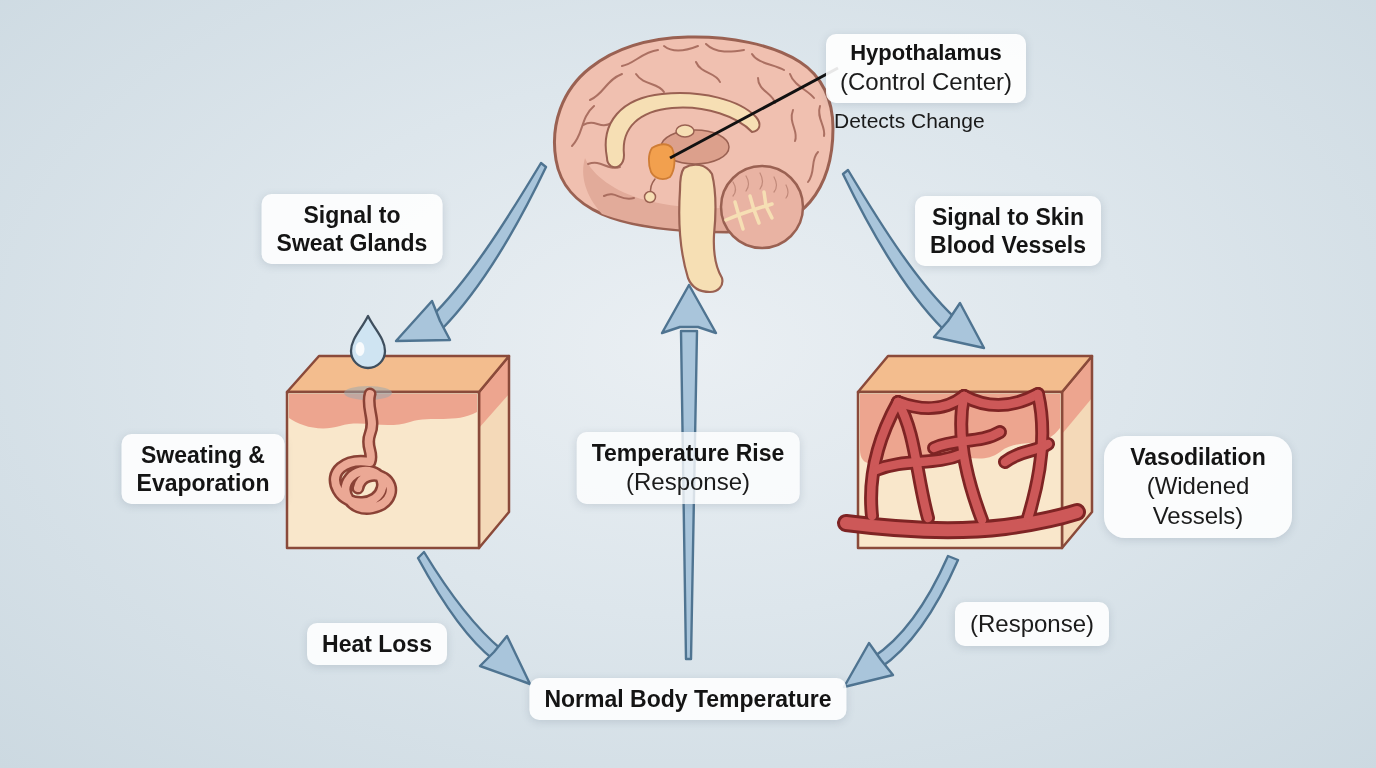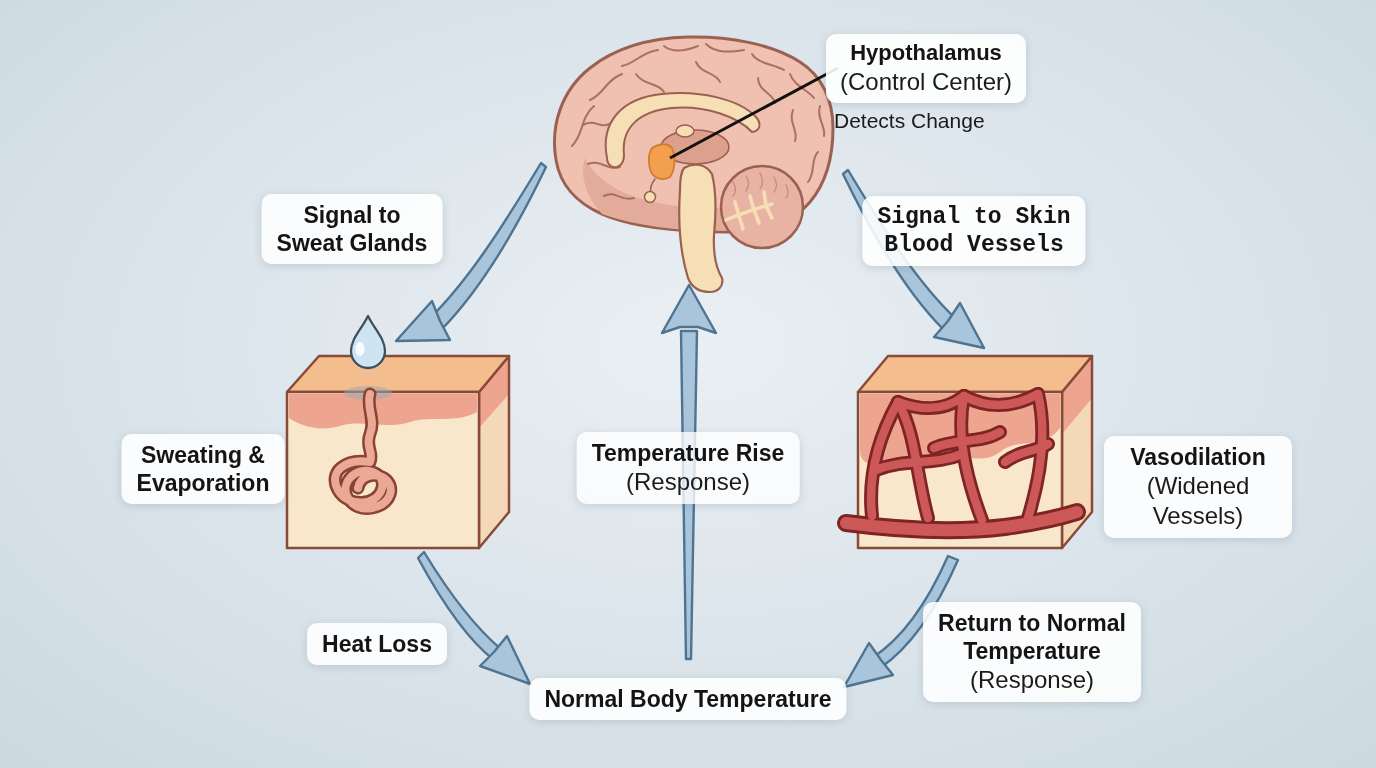--- a/index.html
+++ b/index.html
@@ -14,23 +14,23 @@
     position:absolute;
     background:rgba(255,255,255,0.88);
     border-radius:10px;
     padding:7px 15px;
     text-align:center;
     box-shadow:0 2px 8px rgba(70,90,110,0.18);
   }
   .lbl-title{font-weight:700;font-size:23px;line-height:1.22;color:#141414;white-space:pre-line;}
   .lbl-sub{font-weight:400;font-size:24px;line-height:1.25;color:#1b1b1b;}
   .pos-signal-sweat{left:352px;top:194px;transform:translateX(-50%);}
-  .pos-signal-vessels{left:974px;top:196px;transform:translateX(-50%);font-family:Liberation Mono, monospace;}
+  .pos-signal-vessels{left:1008px;top:196px;transform:translateX(-50%);}
   .pos-sweating{left:203px;top:434px;transform:translateX(-50%);}
-  .pos-vasodilation{left:1198px;top:436px;transform:translateX(-50%);}
+  .pos-vasodilation{left:1198px;top:436px;transform:translateX(-50%);border-radius:21px;}
   .pos-temp-rise{left:688px;top:432px;transform:translateX(-50%);background:rgba(255,255,255,0.78);}
   .pos-heat-loss{left:377px;top:623px;transform:translateX(-50%);text-align:right;}
   .pos-return{left:1032px;top:602px;transform:translateX(-50%);}
   .pos-normal{left:688px;top:678px;transform:translateX(-50%);}
   .hypo-group{position:absolute;left:826px;top:34px;width:210px;}
   .hypo-group .hypo-box{
     display:inline-block;background:rgba(255,255,255,0.9);border-radius:10px;
     padding:6px 14px;text-align:center;box-shadow:0 2px 8px rgba(70,90,110,0.18);
   }
   .hypo-group .lbl-title{font-size:22px;}
@@ -230,22 +230,20 @@
   <div class="label-box pos-temp-rise">
     <div class="lbl-title">Temperature Rise</div>
     <div class="lbl-sub">(Response)</div>
   </div>
 
   <div class="label-box pos-heat-loss">
     <div class="lbl-title">Heat Loss</div>
   </div>
 
   <div class="label-box pos-return">
-    <div class="lbl-title">Return to Normal
-Temperature</div>
     <div class="lbl-sub">(Response)</div>
   </div>
 
   <div class="label-box pos-normal">
     <div class="lbl-title">Normal Body Temperature</div>
   </div>
 
 </div>
 
 </body></html>

